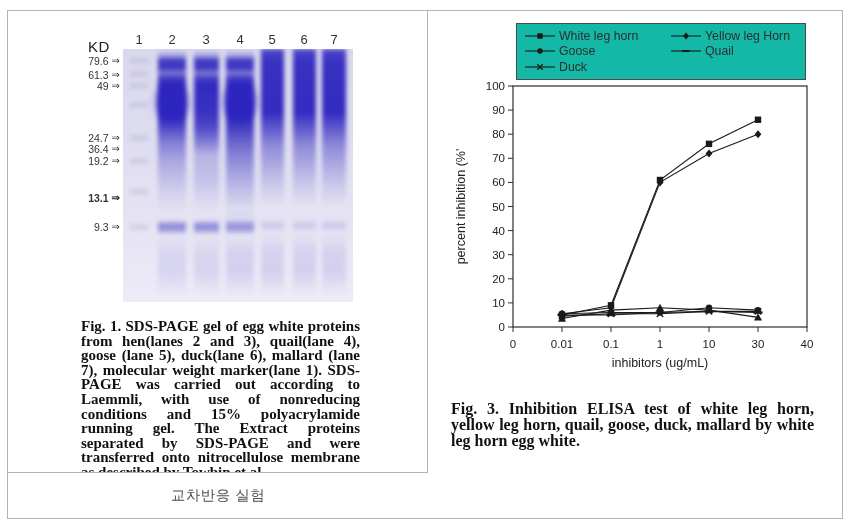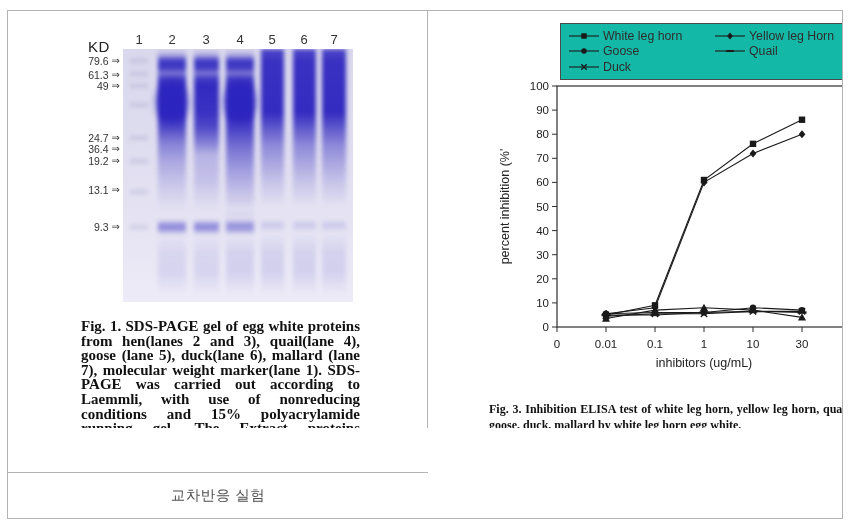--- a/index.html
+++ b/index.html
@@ -1,41 +1,41 @@
 <!DOCTYPE html>
 <html><head>
 <meta charset="utf-8">
 <style>
   html,body{margin:0;padding:0;background:#fff;}
   .page{position:relative;width:852px;height:529px;background:#fff;overflow:hidden;
         font-family:"Liberation Sans",sans-serif;}
   .frame{position:absolute;left:7px;top:10px;width:836px;height:509px;
          border:1px solid #b3b3b3;box-sizing:border-box;display:grid;
-         grid-template-columns:420px 1fr;grid-template-rows:1fr 46px;background:#fff;gap:44px;}
+         grid-template-columns:420px 1fr;grid-template-rows:1fr 46px;background:#fff;}
   .cell{position:relative;box-sizing:border-box;overflow:hidden;}
   .cell-tl{border-right:1px solid #b3b3b3;}
   .cell-bl{border-right:1px solid #b3b3b3;border-top:1px solid #b3b3b3;}
   .cell-br{border-top:1px solid #b3b3b3;}
   .footer{display:flex;align-items:center;justify-content:center;
           color:#4f4f4f;font-size:14.5px;letter-spacing:.5px;}
   
   .gel{position:absolute;left:115px;top:38px;width:230px;height:253px;overflow:hidden;
        background:linear-gradient(180deg,#dad8ed 0%,#dedcef 35%,#e6e4f3 70%,#edebf7 100%);}
   .lane{position:absolute;top:0;height:100%;filter:blur(2.2px);}
   .blob{position:absolute;filter:blur(3px);}
   .kd-label{position:absolute;left:80px;top:27px;font-size:15px;color:#222;letter-spacing:.5px;}
   .lane-num{position:absolute;top:21px;width:16px;text-align:center;font-size:13px;color:#333;}
   .mw-row{position:absolute;display:flex;align-items:flex-start;gap:3px;color:#333;
           font-size:10.5px;transform:translateY(-50%);}
   .mw-row .arr{font-size:10px;color:#222;}
   
   .cap{position:absolute;color:#111;font-family:"Liberation Serif","DejaVu Serif",serif;
        font-weight:700;text-align:justify;}
   .cap1{left:73px;top:308px;width:279px;font-size:15px;line-height:14.6px;}
-  .cap3{left:17px;top:390px;width:363px;font-size:12px;line-height:16.2px;}
+  .cap3{left:23px;top:390px;width:363px;font-size:16px;line-height:16.2px;}
   
   .legend{position:absolute;left:88px;top:12px;width:290px;height:57px;box-sizing:border-box;
           border:1px solid #4a4a4a;background:#14b8a6;display:grid;
           grid-template-columns:146px 1fr;padding:4px 6px;align-content:space-around;z-index:2;}
   .legend-item{display:flex;align-items:center;height:15px;}
   .legend-item span{font-size:12.3px;color:#2e2e2e;margin-left:2px;white-space:nowrap;}
   .chart-svg{position:absolute;left:0;top:0;z-index:1;}
 </style>
 </head>
 <body>
@@ -72,21 +72,21 @@
             <span class="arr">⇒</span>
           </div>
           <div class="mw-row" style="top: 127px; right: 307px;">
             <span>24.7</span>
             <span class="arr">⇒</span>
           </div>
           <div class="mw-row" style="top: 150px; right: 307px;">
             <span>19.2</span>
             <span class="arr">⇒</span>
           </div>
-          <div class="mw-row" style="top: 179px; right: 307px;">
+          <div class="mw-row" style="top: 187px; right: 307px; font-weight: bold;">
             <span>13.1</span>
             <span class="arr">⇒</span>
           </div>
           <div class="mw-row" style="top: 216px; right: 307px;">
             <span>9.3</span>
             <span class="arr">⇒</span>
           </div>
         </div>
       <div class="gel" id="gel">
           <div class="lane" title="molecular weight marker" style="left: 7px; width: 18px; background: linear-gradient(rgba(120, 118, 170, 0) 0%, rgba(120, 118, 170, 0) 3.3%, rgba(120, 118, 170, 0.26) 4.7%, rgba(120, 118, 170, 0) 6.1%, rgba(120, 118, 170, 0) 8.5%, rgba(120, 118, 170, 0.26) 9.9%, rgba(120, 118, 170, 0) 11.3%, rgba(120, 118, 170, 0) 13.2%, rgba(120, 118, 170, 0.26) 14.6%, rgba(120, 118, 170, 0) 16%, rgba(120, 118, 170, 0) 20.7%, rgba(120, 118, 170, 0.26) 22.1%, rgba(120, 118, 170, 0) 23.5%, rgba(120, 118, 170, 0) 33.8%, rgba(120, 118, 170, 0.26) 35.2%, rgba(120, 118, 170, 0) 36.6%, rgba(120, 118, 170, 0) 42.9%, rgba(120, 118, 170, 0.26) 44.3%, rgba(120, 118, 170, 0) 45.7%, rgba(120, 118, 170, 0) 55.1%, rgba(120, 118, 170, 0.26) 56.5%, rgba(120, 118, 170, 0) 57.9%, rgba(120, 118, 170, 0) 69%, rgba(120, 118, 170, 0.26) 70.4%, rgba(120, 118, 170, 0) 71.8%, rgba(120, 118, 170, 0) 100%);"></div>

